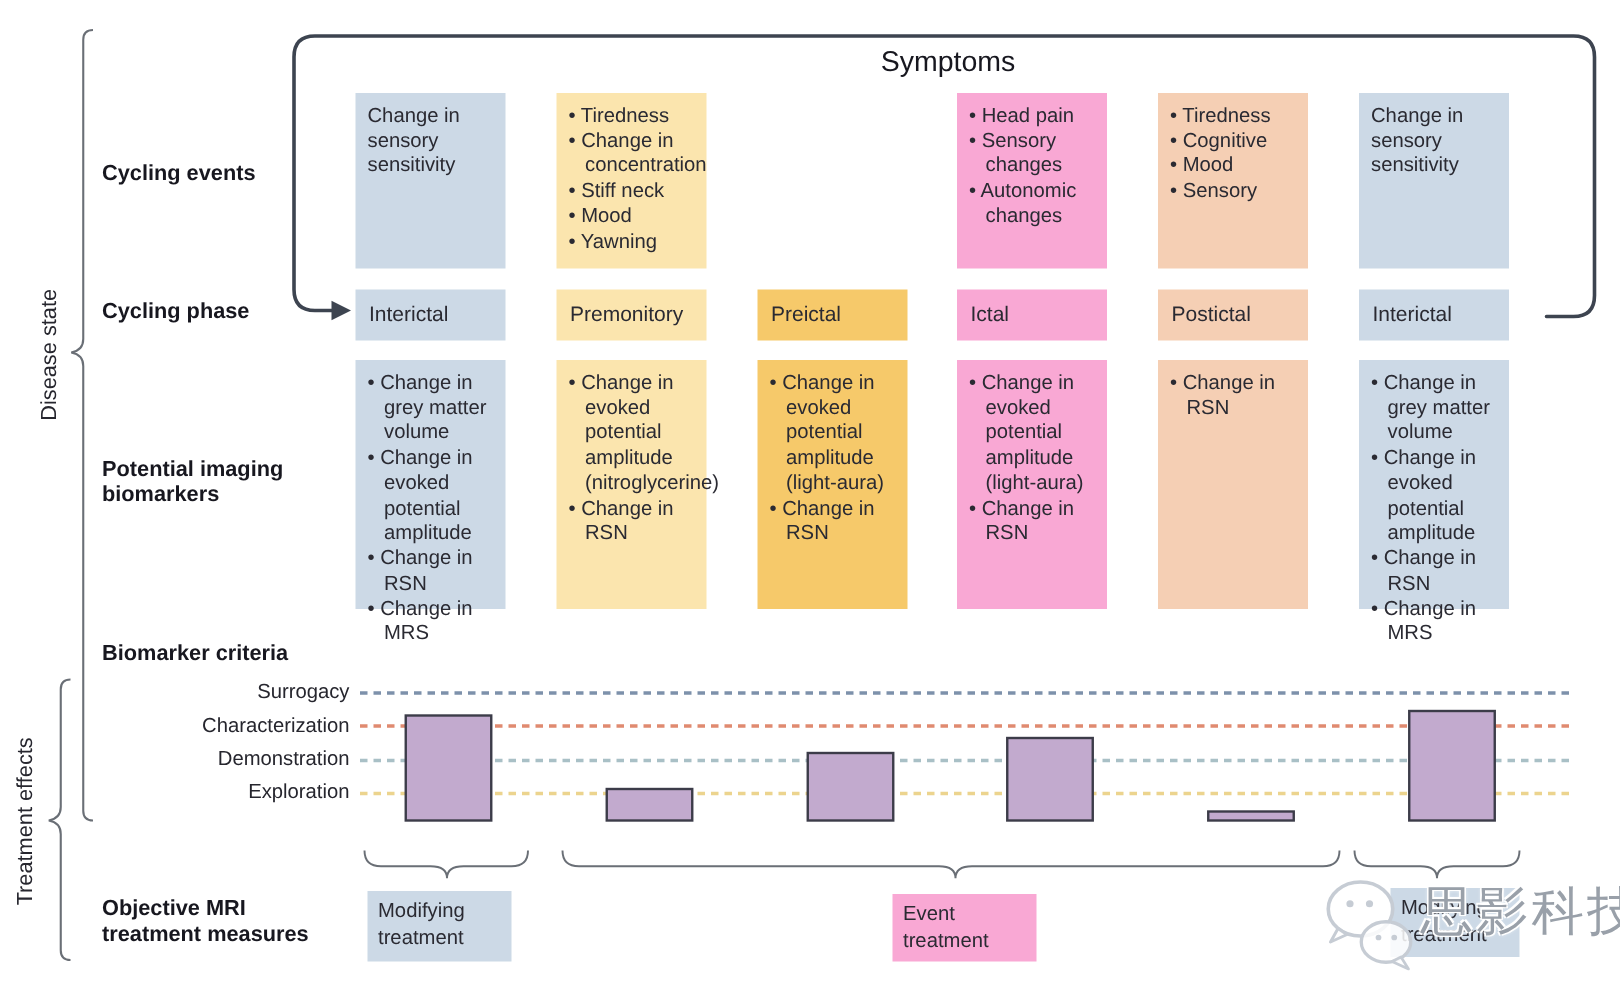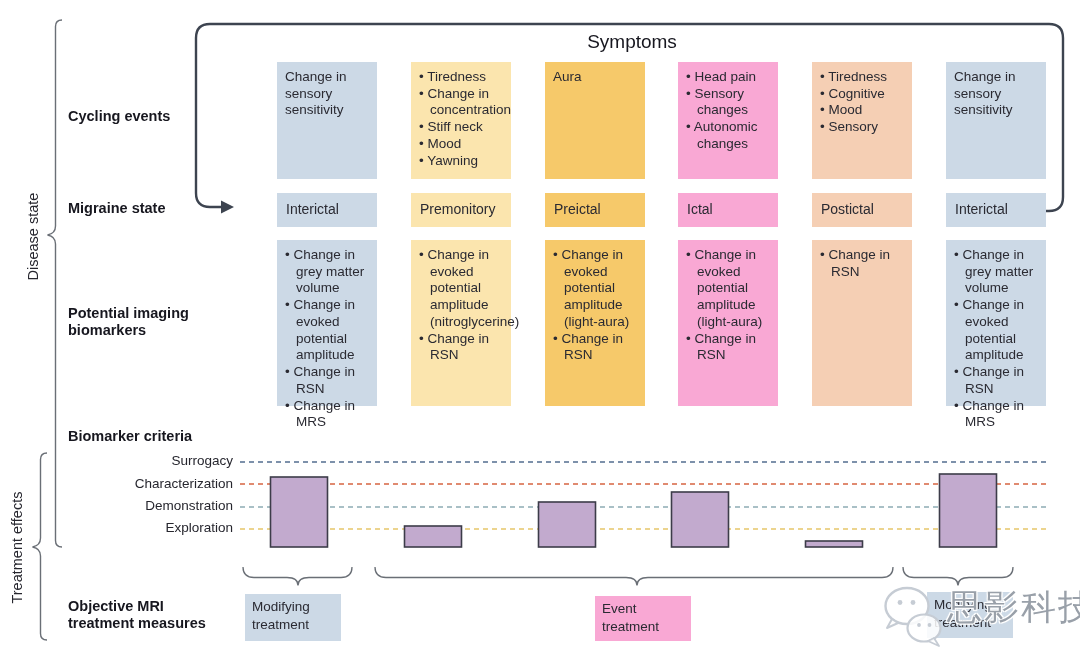--- a/index.html
+++ b/index.html
@@ -3,21 +3,21 @@
 <meta charset="utf-8">
 <style>
   html,body{margin:0;padding:0;background:#fff;}
   #fig{position:relative;width:1080px;height:656px;background:#fff;overflow:hidden;
        font-family:"Liberation Sans","DejaVu Sans",sans-serif;color:#2a2a32;}
   #overlay{position:absolute;left:0;top:0;z-index:1;pointer-events:none;}
   .lbl{position:absolute;font-weight:bold;color:#17171f;font-size:14.5px;line-height:1.18;z-index:2;}
   .rot{transform:rotate(-90deg);text-align:center;white-space:nowrap;}
   .critlbl{position:absolute;width:145px;text-align:right;font-size:13.5px;color:#26262e;z-index:2;}
   
-  .cell{position:absolute;width:100px;box-sizing:border-box;z-index:2;font-size:13.5px;line-height:1.24;margin-left:40px;}
+  .cell{position:absolute;width:100px;box-sizing:border-box;z-index:2;font-size:13.5px;line-height:1.24;}
   .cx0{left:237px}.cx1{left:371px}.cx2{left:505px}.cx3{left:638px}.cx4{left:772px}.cx5{left:906px}
   .row-cyc{top:62px;height:117px;padding:7px 6px 6px 8px;}
   .row-phase{top:193px;height:34px;display:flex;align-items:center;padding-left:9px;font-size:14px;}
   .row-bio{top:240px;height:166px;padding:7px 4px 6px 8px;}
   .bg-interictal{background:#ccd9e6}
   .bg-premonitory{background:#fbe5ae}
   .bg-preictal{background:#f6c96a}
   .bg-ictal{background:#f9a8d4}
   .bg-postictal{background:#f5cfb4}
   .li{padding-left:11px;text-indent:-11px;}
@@ -64,21 +64,21 @@
         <rect x="671.5" y="492" width="57" height="55" fill="#c2aace" stroke="#3c3c49" stroke-width="1.6"></rect>
         <rect x="805.5" y="541" width="57" height="6" fill="#c2aace" stroke="#3c3c49" stroke-width="1.6"></rect>
         <rect x="939.5" y="474" width="57" height="73" fill="#c2aace" stroke="#3c3c49" stroke-width="1.6"></rect>
       </g>
   </svg>
 
   <div class="lbl rot" style="left:-26px;top:228px;width:120px;font-weight:normal;color:#26262e;">Disease state</div>
   <div class="lbl rot" style="left:-57px;top:539px;width:150px;font-weight:normal;color:#26262e;">Treatment effects</div>
 
   <div class="lbl" style="left:68px;top:108px;">Cycling events</div>
-  <div class="lbl" style="left:68px;top:200px;">Migraine state</div>
+  <div class="lbl" style="left:68px;top:200px;">Cycling phase</div>
   <div class="lbl" style="left:68px;top:305px;width:150px;">Potential imaging biomarkers</div>
   <div class="lbl" style="left:68px;top:428px;">Biomarker criteria</div>
   <div class="lbl" style="left:68px;top:598px;width:162px;">Objective MRI treatment measures</div>
 
   <div id="symptoms">Symptoms</div>
 
   <div class="critlbl" style="left:88px;top:453px;">Surrogacy</div>
   <div class="critlbl" style="left:88px;top:476px;">Characterization</div>
   <div class="critlbl" style="left:88px;top:498px;">Demonstration</div>
   <div class="critlbl" style="left:88px;top:520px;">Exploration</div>
@@ -104,24 +104,20 @@
       <div class="li">Mood</div>
       <div class="li">Yawning</div>
     </div>
   <div class="cell row-phase cx1 bg-premonitory">Premonitory</div>
   <div class="cell row-bio cx1 bg-premonitory bullets">
 
   <div class="li">Change in evoked potential amplitude (nitroglycerine)</div>
       <div class="li">Change in RSN</div>
     </div>
 
-  <div class="cell row-cyc cx2 bg-preictal plain">
-
-  <div class="li">Aura</div>
-    </div>
   <div class="cell row-phase cx2 bg-preictal">Preictal</div>
   <div class="cell row-bio cx2 bg-preictal bullets">
 
   <div class="li">Change in evoked potential amplitude (light-aura)</div>
       <div class="li">Change in RSN</div>
     </div>
 
   <div class="cell row-cyc cx3 bg-ictal bullets">
 
   <div class="li">Head pain</div>

